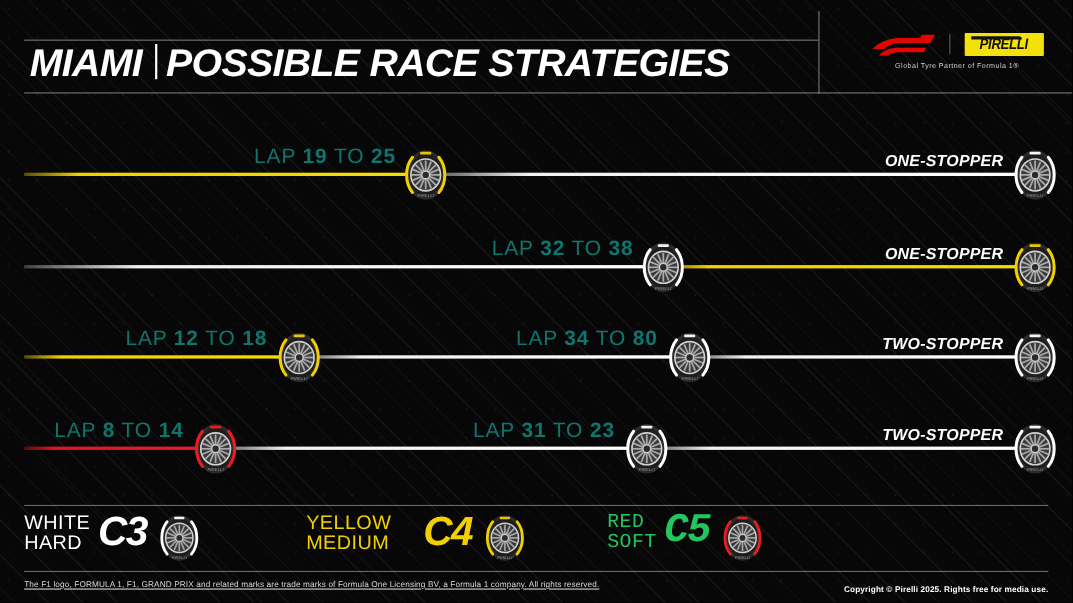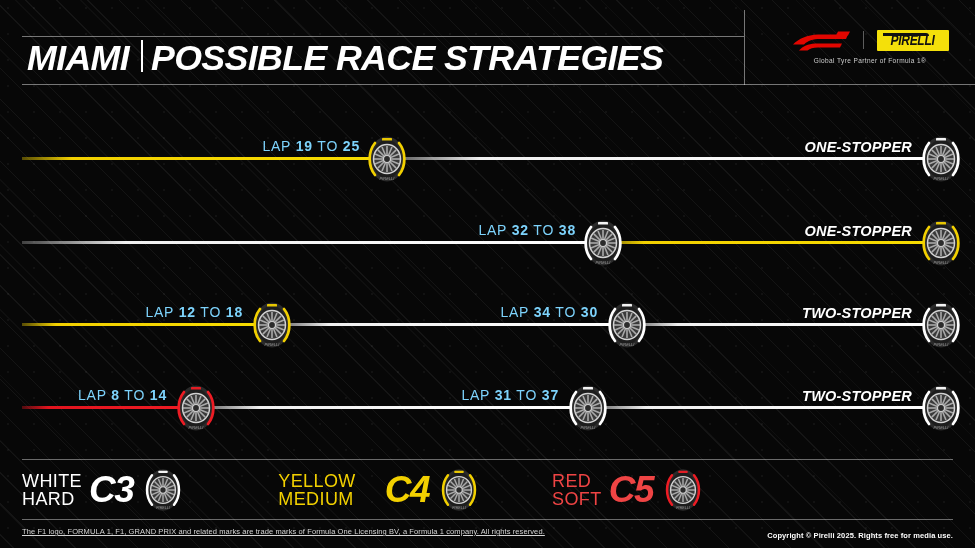--- a/index.html
+++ b/index.html
@@ -171,24 +171,24 @@
   .seg.red    { background: linear-gradient(to right, rgba(225,20,30,0.35), #e2141e 16%, #ee1c24); }
 
   .tyre {
     position: absolute;
     width: 50px; height: 50px;
     bottom: -2px;
   }
   .lap {
     position: absolute;
     bottom: 28px;
-    font-size: 14px;
+    font-size: 19px;
     letter-spacing: 0.8px;
     white-space: nowrap;
-    color: #7dd3fc;
+    color: #0f766e;
     text-align: right;
   }
   .lap b { font-weight: 700; }
   .stopper {
     position: absolute;
     bottom: 27px;
     font-size: 14.5px;
     font-weight: 700;
     font-style: italic;
     letter-spacing: 0.2px;
@@ -207,36 +207,36 @@
     position: absolute; left: 22px; top: 519px;
     width: 931px; height: 1px; background: rgba(255,255,255,0.4);
   }
   .legend {
     position: absolute;
     left: 22px; top: 464px;
     height: 52px;
     display: flex; align-items: center;
     gap: 70px;
   }
-  .leg-item { display: flex; align-items: center; gap: 7px; height: 48px; }
+  .leg-item { display: flex; gap: 7px; height: 48px; }
   .leg-words {
     display: flex; flex-direction: column;
     line-height: 1.0;
     font-size: 18px; font-weight: 400;
     letter-spacing: 0.4px;
   }
   .leg-code {
     font-size: 37px; font-weight: 700; font-style: italic;
     line-height: 0.92; letter-spacing: -1.5px;
   }
   .leg-tyre { width: 46px; height: 46px; position: relative; }
 
   .c-white  { color: #ffffff; }
   .c-yellow { color: #f2d000; margin-left: 22px; }
-  .c-red    { color: #ef4444; }
+  .c-red    { color: #22c55e; font-family: Liberation Mono, monospace; }
 
   
   .foot-left {
     position: absolute; left: 22px; top: 527px;
     font-size: 7.5px; color: #d6d6d6; letter-spacing: 0.1px; text-decoration: underline;
   }
   .foot-right {
     position: absolute; right: 22px; top: 531px;
     font-size: 7.5px; font-weight: 700; color: #ffffff; letter-spacing: 0.1px;
   }
@@ -406,21 +406,21 @@
             <circle cx="50" cy="50" r="7" fill="#2b2b2b" stroke="#cfcfcf" stroke-width="2.4"></circle>
             <rect x="40" y="8" width="20" height="5" rx="1.2" fill="#f2d000" opacity="0.95"></rect>
             <text x="50" y="91" font-size="8" fill="#9a9a9a" text-anchor="middle" font-family="Liberation Sans, sans-serif" font-style="italic">PIRELLI</text>
           </svg></div>
       </div>
       <div class="row" style="top: 268px;">
         <div class="seg yellow" style="left: 22px; width: 243px;"></div>
         <div class="seg white" style="left: 265px; width: 355px;"></div>
         <div class="seg white" style="left: 620px; width: 320px;"></div>
         <div class="lap" style="right: 732px; text-align: center;"><span>LAP </span><b>12</b><span> TO </span><b>18</b></div>
-        <div class="lap" style="right: 377px;"><span>LAP </span><b>34</b><span> TO </span><b>30</b></div>
+        <div class="lap" style="right: 377px;"><span>LAP </span><b>34</b><span> TO </span><b>80</b></div>
         <div class="stopper" style="right: 63px;">TWO-STOPPER</div>
         <div class="tyre" style="left: 247px;"><svg viewBox="0 0 100 100" width="50" height="50">
             <ellipse cx="50" cy="50" rx="36" ry="45" fill="#2a2a2a"></ellipse>
             <path d="M26,18 A36,45 0 0,0 26,82" fill="none" stroke="#f2d000" stroke-width="5.5" stroke-linecap="round"></path>
             <path d="M74,18 A36,45 0 0,1 74,82" fill="none" stroke="#f2d000" stroke-width="5.5" stroke-linecap="round"></path>
             <ellipse cx="50" cy="50" rx="29" ry="39" fill="#1d1d1d"></ellipse>
             <ellipse cx="50" cy="50" rx="27" ry="29" fill="#3a3a3a"></ellipse>
             <g opacity="0.85">
               <line x1="50" y1="50" x2="76.00" y2="50.00" stroke="#bdbdbd" stroke-width="3.2"></line>
               <line x1="50" y1="50" x2="74.02" y2="59.95" stroke="#bdbdbd" stroke-width="3.2"></line>
@@ -501,21 +501,21 @@
             <circle cx="50" cy="50" r="7" fill="#2b2b2b" stroke="#cfcfcf" stroke-width="2.4"></circle>
             <rect x="40" y="8" width="20" height="5" rx="1.2" fill="#ffffff" opacity="0.95"></rect>
             <text x="50" y="91" font-size="8" fill="#9a9a9a" text-anchor="middle" font-family="Liberation Sans, sans-serif" font-style="italic">PIRELLI</text>
           </svg></div>
       </div>
       <div class="row" style="top: 351px;">
         <div class="seg red" style="left: 22px; width: 167px;"></div>
         <div class="seg white" style="left: 189px; width: 392px;"></div>
         <div class="seg white" style="left: 581px; width: 359px;"></div>
         <div class="lap" style="right: 808px;"><span>LAP </span><b>8</b><span> TO </span><b>14</b></div>
-        <div class="lap" style="right: 416px;"><span>LAP </span><b>31</b><span> TO </span><b>37</b></div>
+        <div class="lap" style="right: 416px;"><span>LAP </span><b>31</b><span> TO </span><b>23</b></div>
         <div class="stopper" style="right: 63px;">TWO-STOPPER</div>
         <div class="tyre" style="left: 171px;"><svg viewBox="0 0 100 100" width="50" height="50">
             <ellipse cx="50" cy="50" rx="36" ry="45" fill="#2a2a2a"></ellipse>
             <path d="M26,18 A36,45 0 0,0 26,82" fill="none" stroke="#ed1c24" stroke-width="5.5" stroke-linecap="round"></path>
             <path d="M74,18 A36,45 0 0,1 74,82" fill="none" stroke="#ed1c24" stroke-width="5.5" stroke-linecap="round"></path>
             <ellipse cx="50" cy="50" rx="29" ry="39" fill="#1d1d1d"></ellipse>
             <ellipse cx="50" cy="50" rx="27" ry="29" fill="#3a3a3a"></ellipse>
             <g opacity="0.85">
               <line x1="50" y1="50" x2="76.00" y2="50.00" stroke="#bdbdbd" stroke-width="3.2"></line>
               <line x1="50" y1="50" x2="74.02" y2="59.95" stroke="#bdbdbd" stroke-width="3.2"></line>

